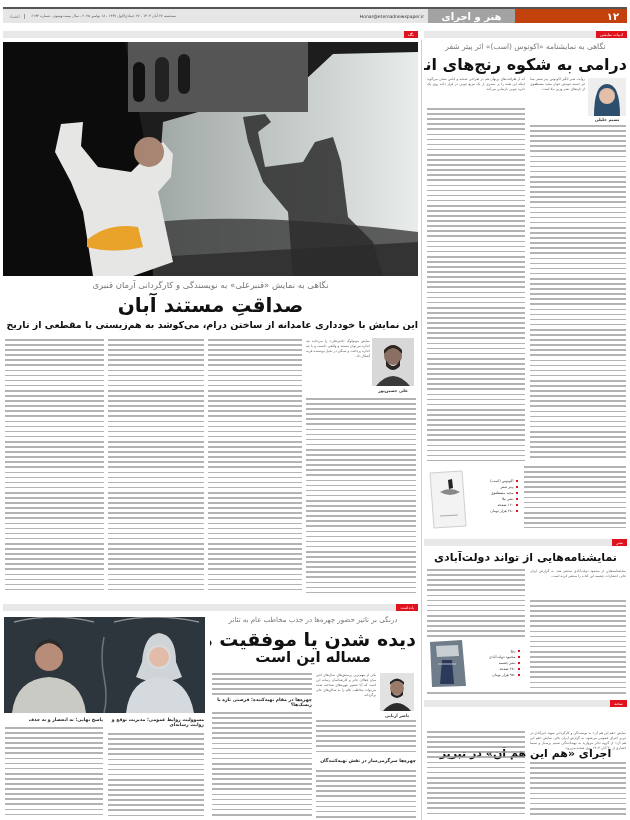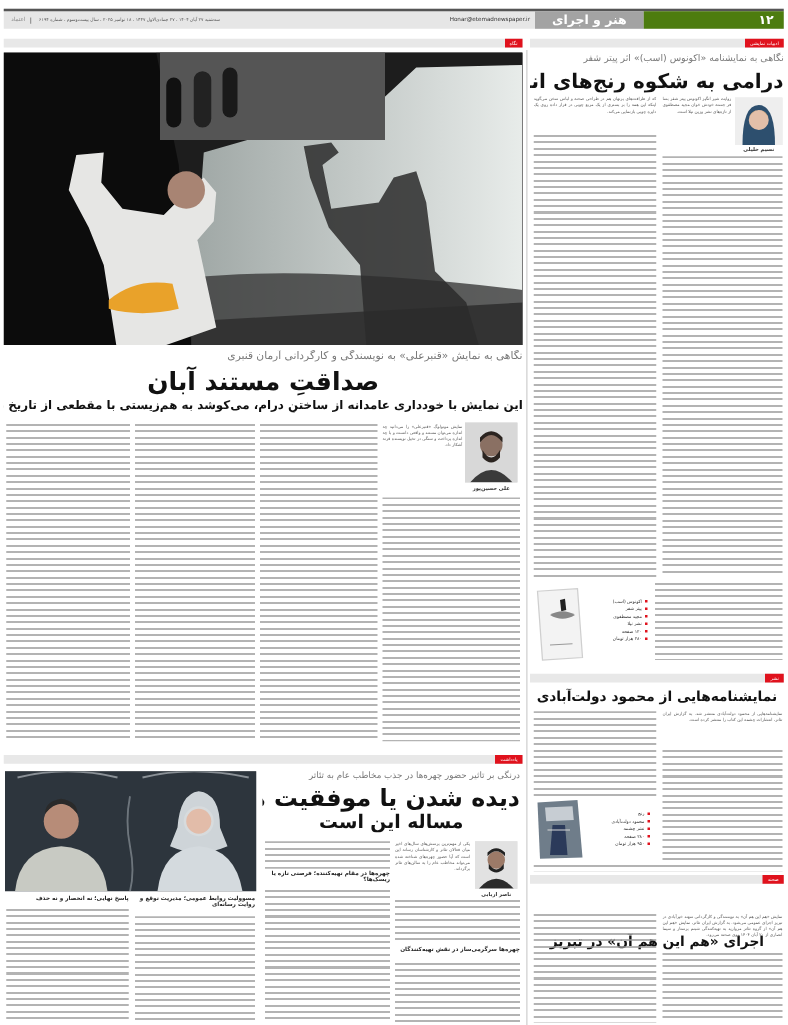--- a/index.html
+++ b/index.html
@@ -3,25 +3,25 @@
 <meta charset="utf-8">
 <style>
 *{box-sizing:border-box;margin:0;padding:0}
 html,body{width:630px;height:820px;background:#fff;overflow:hidden}
 body{font-family:"DejaVu Sans",sans-serif;color:#222;position:relative;direction:rtl}
 .masthead{position:absolute;top:7px;left:3px;width:624px;height:16px;border-top:2px solid #555;background:#e6e6e6;display:flex;direction:ltr}
 .mh-meta{flex:1;display:flex;align-items:center;font-size:3.6px;color:#555;padding-left:6px;gap:6px}
 .mh-logo{font-size:4.5px;color:#888;border-right:1px solid #999;padding-right:4px}
 .mh-email{width:80px;font-size:4.5px;color:#333;display:flex;align-items:center;justify-content:flex-end;padding-right:4px}
 .mh-section{width:87px;background:#a3a3a3;color:#fff;font-size:10px;font-weight:bold;display:flex;align-items:center;justify-content:center}
-.mh-page{width:112px;background:#4d7c0f;color:#fff;font-size:10px;font-weight:bold;display:flex;align-items:center;justify-content:flex-end;padding-right:8px}
+.mh-page{width:112px;background:#c2410c;color:#fff;font-size:10px;font-weight:bold;display:flex;align-items:center;justify-content:flex-end;padding-right:8px}
 .kbar{position:absolute;height:7px;background:#e8e8e8;display:flex;justify-content:flex-start}
 .kbar span{background:#e0121d;color:#fff;font-size:3.8px;padding:0 4px;line-height:7px;height:7px}
 .photo{position:absolute;overflow:hidden}
-.kicker{position:absolute;text-align:right;color:#777;font-size:8.5px;white-space:nowrap;overflow:hidden}
+.kicker{position:absolute;text-align:center;color:#777;font-size:8.5px;white-space:nowrap;overflow:hidden}
 .headline{position:absolute;text-align:center;font-weight:bold;color:#111;white-space:nowrap;overflow:hidden}
 .deck{position:absolute;text-align:center;font-weight:bold;color:#111;white-space:nowrap;overflow:hidden}
 .body-col{position:absolute;overflow:hidden;font-size:3.4px;line-height:5.1px;color:#555;text-align:justify}
 .textlines{position:absolute;background:repeating-linear-gradient(180deg,#9a9a9a 0px,#9a9a9a 1.6px,transparent 1.6px,transparent 5.1px);opacity:.75}
 .caption-name{position:absolute;font-size:4.2px;font-weight:bold;color:#333;text-align:center}
 .subhead{position:absolute;font-size:5px;font-weight:bold;color:#222;white-space:nowrap}
 .bookinfo{position:absolute;font-size:3.6px;line-height:6px;color:#333}
 .bookinfo li{list-style:none;display:flex;align-items:center;gap:2px}
 .bookinfo li::before{content:"";width:2.5px;height:2.5px;background:#e0121d;display:inline-block}
 .vrule{position:absolute;width:1px;background:#d0d0d0}
@@ -173,21 +173,21 @@
   <li>مجید مصطفوی</li>
   <li>نشر نیلا</li>
   <li>۱۲۰ صفحه</li>
   <li>۲۸۰ هزار تومان</li>
 </ul>
 <div class="textlines" style="top:466px;left:524px;width:102px;height:62px"></div>
 
 <div class="kbar" style="top:539px;left:424px;width:203px">
   <span>نشر</span>
 </div>
-<div class="headline" style="top:551px;left:424px;width:203px;font-size:11px">نمایشنامه‌هایی از محمود دولت‌آبادی</div>
+<div class="headline" style="top:551px;left:424px;width:203px;font-size:11px">نمایشنامه‌هایی از تواند دولت‌آبادی</div>
 <div class="body-col" style="top:569px;left:530px;width:96px;height:30px">نمایشنامه‌هایی از محمود دولت‌آبادی منتشر شد. به گزارش ایران تئاتر، انتشارات چشمه این کتاب را منتشر کرده است.</div>
 <div class="textlines" style="top:600px;left:530px;width:96px;height:90px"></div>
 <div class="textlines" style="top:569px;left:427px;width:98px;height:70px"></div>
 
 <div class="photo" style="top:640px;left:426px;width:44px;height:48px;background:transparent">
   <svg width="44" height="48" viewBox="0 0 44 48">
       <path d="M4 2 L36 0 L40 46 L6 47Z" fill="#6f7d8a"></path>
       <path d="M10 6 L32 5 L33 16 L11 17Z" fill="#c7cdd3"></path>
       <path d="M16 20 L26 20 L28 44 L14 44Z" fill="#2b3a5a"></path>
       <path d="M12 24 L30 24" stroke="#d8d8d8" stroke-width=".8"></path>

